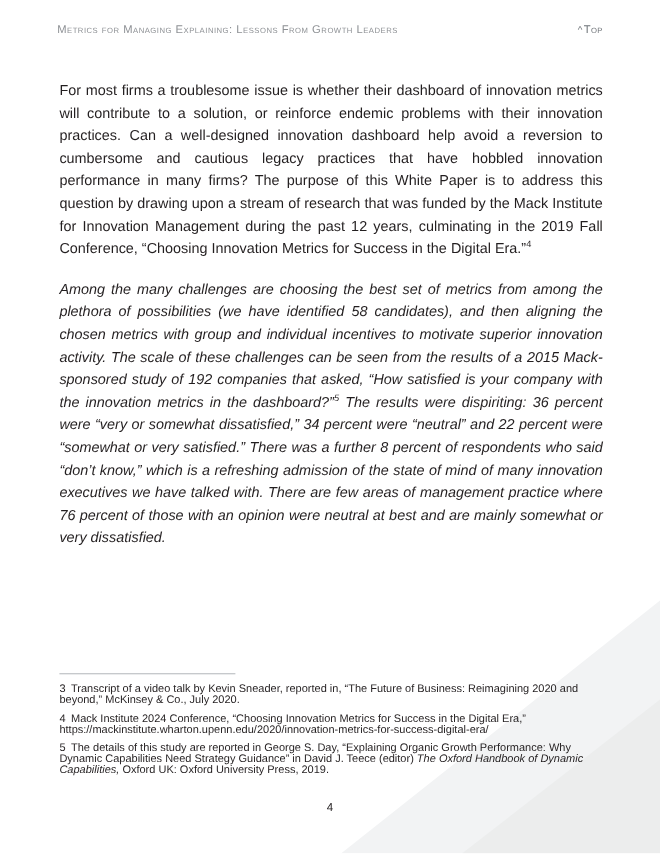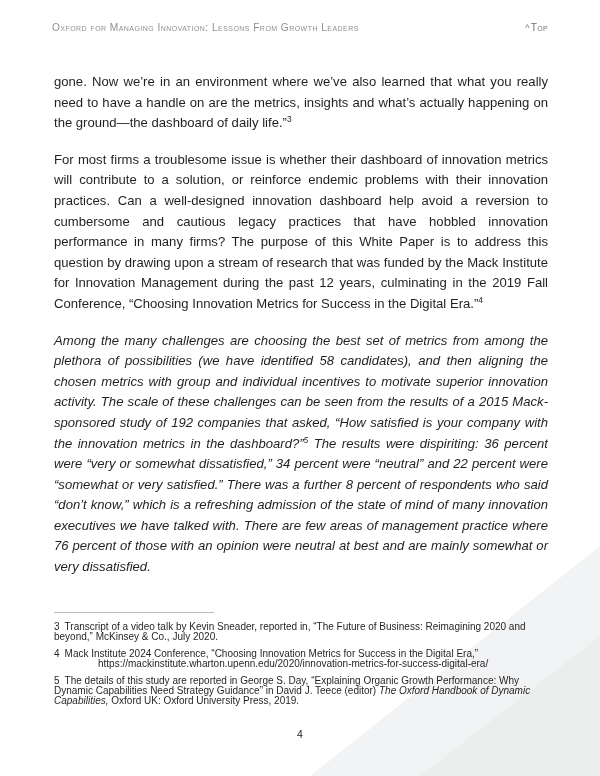--- a/index.html
+++ b/index.html
@@ -111,21 +111,20 @@
   }
   .footnote .num {
     margin-right: 5px;
   }
   .footnote em {
     font-style: italic;
   }
   .footnote a {
     color: #231f20;
     text-decoration: none;
-    margin-left: 44px;
   }
 
   .page-number {
     position: absolute;
     left: 0;
     right: 0;
     top: 728px;
     text-align: center;
     font-size: 10.5px;
     color: #231f20;
@@ -137,27 +136,26 @@
 <div class="page">
 
   <div class="corner-wedge">
     <svg width="330" height="260" viewBox="0 0 330 260" xmlns="http://www.w3.org/2000/svg">
       <polygon points="330,30 330,260 40,260" fill="#f2f3f4"></polygon>
       <polygon points="330,120 330,260 150,260" fill="#eceded"></polygon>
     </svg>
   </div>
 
   <div class="header">
-    <div class="running-head">Oxford for Managing Innovation: Lessons From Growth Leaders</div>
+    <div class="running-head">Metrics for Managing Explaining: Lessons From Growth Leaders</div>
     <div class="top-link"><span class="caret">^</span><span>Top</span></div>
   </div>
 
   <div class="content">
 
-    <p class="body"><span>gone. Now we’re in an environment where we’ve also learned that what you really need to have a handle on are the metrics, insights and what’s actually happening on the ground—the dashboard of daily life.”</span><sup>3</sup></p>
 
     <p class="body"><span>For most firms a troublesome issue is whether their dashboard of innovation metrics will contribute to a solution, or reinforce endemic problems with their innovation practices. Can a well-designed innovation dashboard help avoid a reversion to cumbersome and cautious legacy practices that have hobbled innovation performance in many firms? The purpose of this White Paper is to address this question by drawing upon a stream of research that was funded by the Mack Institute for Innovation Management during the past 12 years, culminating in the 2019 Fall Conference, “Choosing Innovation Metrics for Success in the Digital Era.”</span><sup>4</sup></p>
 
     <p class="body"><span>Among the many challenges are choosing the best set of metrics from among the plethora of possibilities (we have identified 58 candidates), and then aligning the chosen metrics with group and individual incentives to motivate superior innovation activity. The scale of these challenges can be seen from the results of a 2015 Mack-sponsored study of 192 companies that asked, “How satisfied is your company with the innovation metrics in the dashboard?”</span><sup>5</sup> <span>The results were dispiriting: 36 percent were “very or somewhat dissatisfied,” 34 percent were “neutral” and 22 percent were “somewhat or very satisfied.” There was a further 8 percent of respondents who said “don’t know,” which is a refreshing admission of the state of mind of many innovation executives we have talked with. There are few areas of management practice where 76 percent of those with an opinion were neutral at best and are mainly somewhat or very dissatisfied.</span></p>
 
   </div>
 
   <div class="footnotes">
     <div class="footnote-rule"></div>
 

